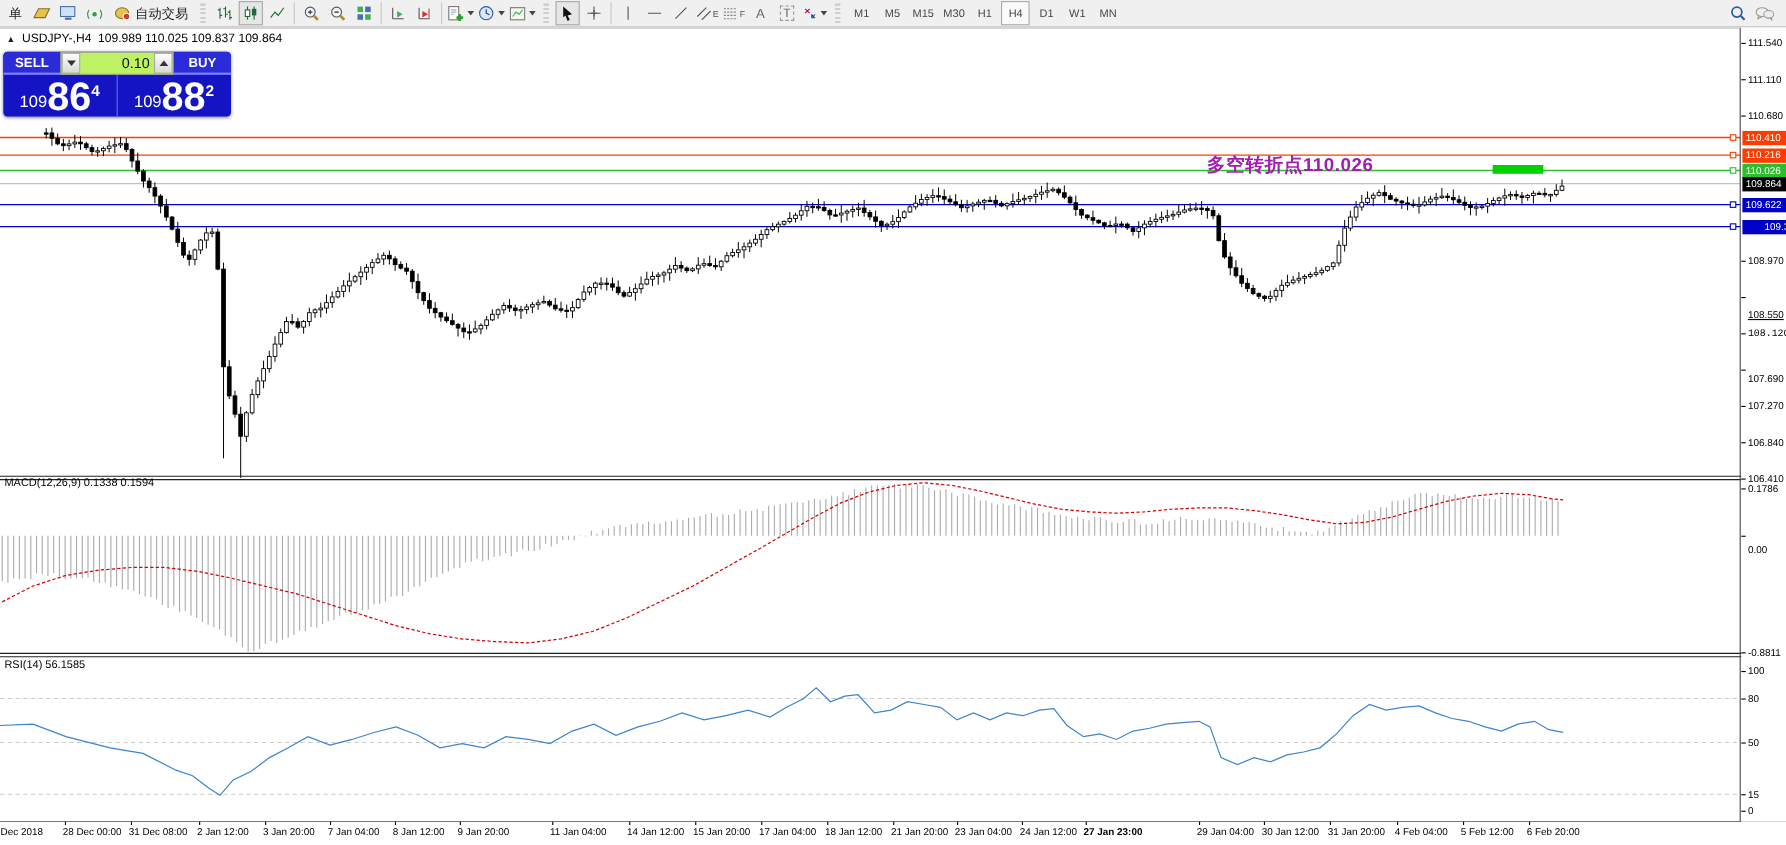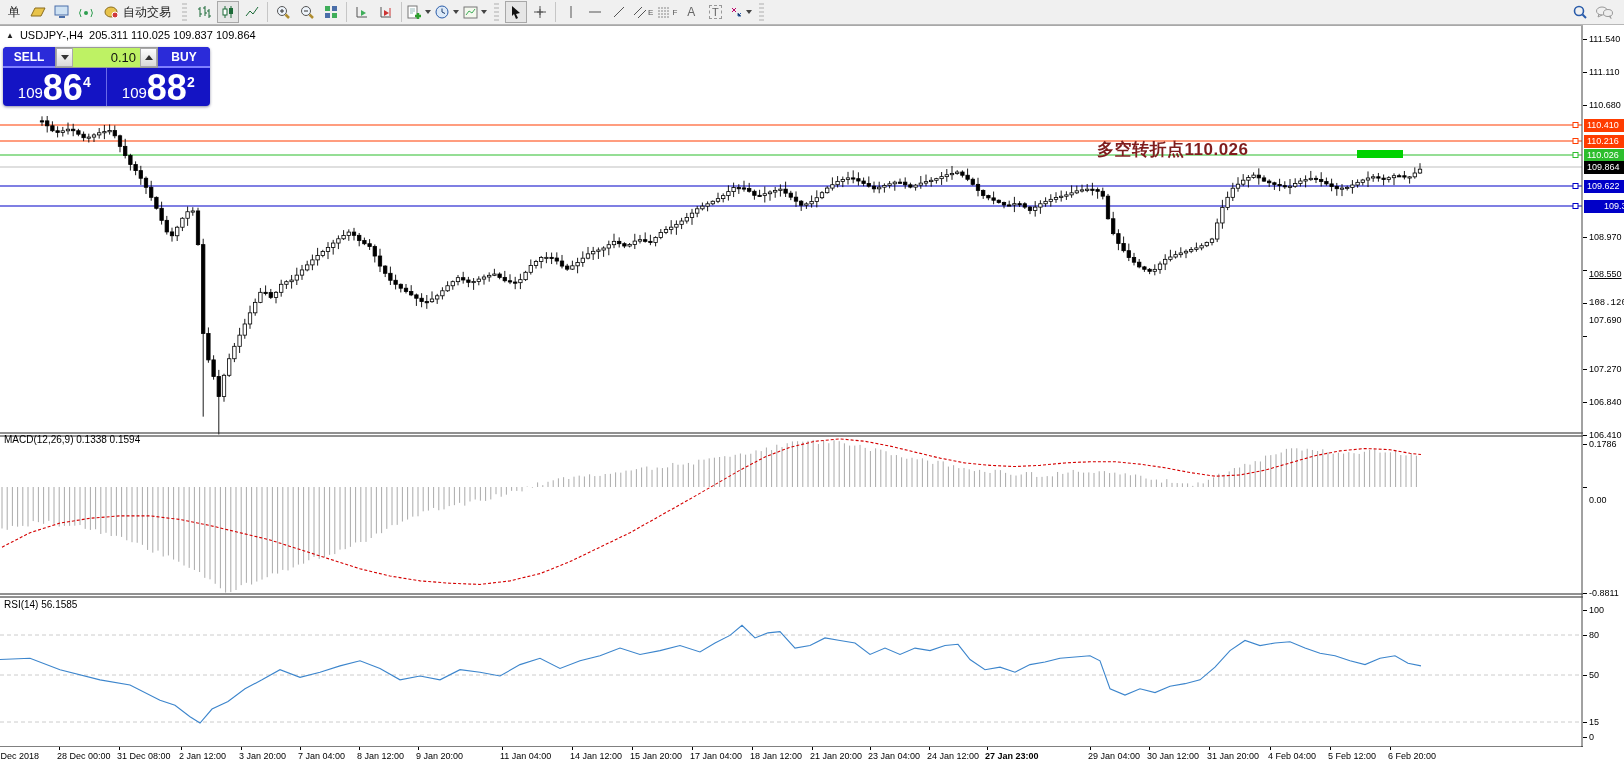--- a/index.html
+++ b/index.html
@@ -238,20 +238,31 @@
       </div>
       <div class="tb-btn" style="width:auto;">
         <svg width="14" height="14">
             <path d="M3 3 L7 7 M7 3 L3 7" stroke="#b06"></path>
             <path d="M9 11 l3 -3 M9 8 v3 h3" stroke="#2a5caa"></path>
           </svg>
         <span class="tb-caret"></span>
       </div>
     </div>
     <div class="tb-grip"></div>
+    <div class="tb-group" id="tf-group">
+        <div class="tf-btn">M1</div>
+        <div class="tf-btn">M5</div>
+        <div class="tf-btn">M15</div>
+        <div class="tf-btn">M30</div>
+        <div class="tf-btn">H1</div>
+        <div class="tf-btn active">H4</div>
+        <div class="tf-btn">D1</div>
+        <div class="tf-btn">W1</div>
+        <div class="tf-btn">MN</div>
+      </div>
     <div class="tb-right">
       <div class="tb-btn">
         <svg width="16" height="16">
             <circle cx="7" cy="7" r="4.5" fill="none" stroke="#2a5caa" stroke-width="1.6"></circle>
             <path d="M10.5 10.5 L14 14" stroke="#2a5caa" stroke-width="2"></path>
           </svg>
       </div>
       <div class="tb-btn">
         <svg width="18" height="15">
             <ellipse cx="7" cy="6" rx="5.5" ry="4" fill="none" stroke="#999"></ellipse>
@@ -1092,21 +1103,21 @@
         <line x1="0" y1="569" x2="1624" y2="569" stroke="#222"></line>
         <line x1="0" y1="572" x2="1624" y2="572" stroke="#222"></line>
         <line x1="1582" y1="0" x2="1582" y2="722" stroke="#444"></line>
         <line x1="0" y1="722" x2="1624" y2="722" stroke="#000"></line>
         <line x1="0" y1="0.5" x2="1624" y2="0.5" stroke="#a8a8a8"></line>
       </svg>
 
     <div class="chart-title">
       <span class="collapse-tri">▲</span>
       <span>USDJPY-,H4</span>
-      <span>205.311 110.025 109.837 109.864</span>
+      <span>109.989 110.025 109.837 109.864</span>
     </div>
 
     <div class="trade-panel">
       <div class="tp-top">
         <div class="tp-btn">SELL</div>
         <div class="tp-vol">
           <div class="tp-spin">
               <span class="tri-dn"></span>
             </div>
           <div class="tp-vol-val">0.10</div>
@@ -1123,40 +1134,40 @@
           <span class="tp-sup">4</span>
         </div>
         <div class="tp-half">
           <span class="tp-pre">109</span>
           <span class="tp-big">88</span>
           <span class="tp-sup">2</span>
         </div>
       </div>
     </div>
 
-    <div class="annotation" id="annotation" style="left: 1097px; top: 113px; color: #7f1d1d;">多空转折点110.026</div>
+    <div class="annotation" id="annotation" style="left: 1097px; top: 113px; color: #a21caf;">多空转折点110.026</div>
 
     <div class="pane-label" style="top:409px;">MACD(12,26,9) 0.1338 0.1594</div>
     <div class="pane-label" style="top:574px;">RSI(14) 56.1585</div>
 
     <div class="axis-area" id="right-axis">
         <div class="axis-tick-mark" style="top: 14px;"></div>
         <div class="axis-tick-label" style="top: 9px;">111.540</div>
         <div class="axis-tick-mark" style="top: 47px;"></div>
         <div class="axis-tick-label" style="top: 42px;">111.110</div>
         <div class="axis-tick-mark" style="top: 80px;"></div>
         <div class="axis-tick-label" style="top: 75px;">110.680</div>
         <div class="axis-tick-mark" style="top: 212px;"></div>
         <div class="axis-tick-label" style="top: 207px;">108.970</div>
         <div class="axis-tick-mark" style="top: 245px;"></div>
-        <div class="axis-tick-label" style="top: 244px; text-decoration: underline;">108.550</div>
+        <div class="axis-tick-label" style="top: 256px; text-decoration: underline;">108.550</div>
         <div class="axis-tick-mark" style="top: 278px;"></div>
         <div class="axis-tick-label" style="top: 273px; font-family: Liberation Mono, monospace;">108.120</div>
         <div class="axis-tick-mark" style="top: 311px;"></div>
-        <div class="axis-tick-label" style="top: 290px;">107.690</div>
+        <div class="axis-tick-label" style="top: 314px;">107.690</div>
         <div class="axis-tick-mark" style="top: 344px;"></div>
         <div class="axis-tick-label" style="top: 339px;">107.270</div>
         <div class="axis-tick-mark" style="top: 377px;"></div>
         <div class="axis-tick-label" style="top: 372px;">106.840</div>
         <div class="axis-tick-mark" style="top: 410px;"></div>
         <div class="axis-tick-label" style="top: 405px;">106.410</div>
         <div class="axis-tick-mark" style="top: 419px;"></div>
         <div class="axis-tick-label" style="top: 414px;">0.1786</div>
         <div class="axis-tick-mark" style="top: 462px;"></div>
         <div class="axis-tick-label" style="top: 470px;">0.00</div>

